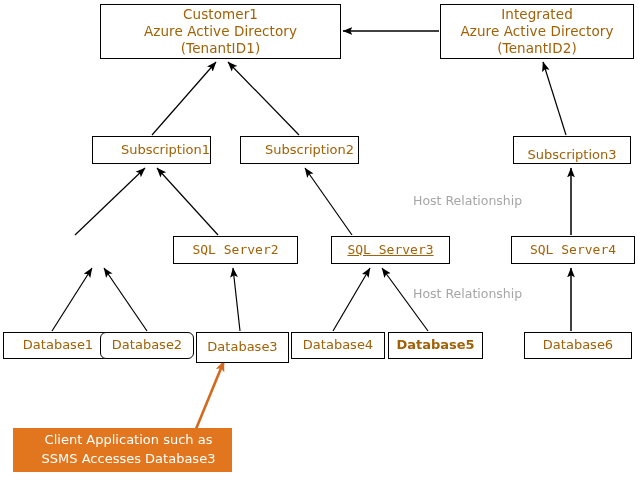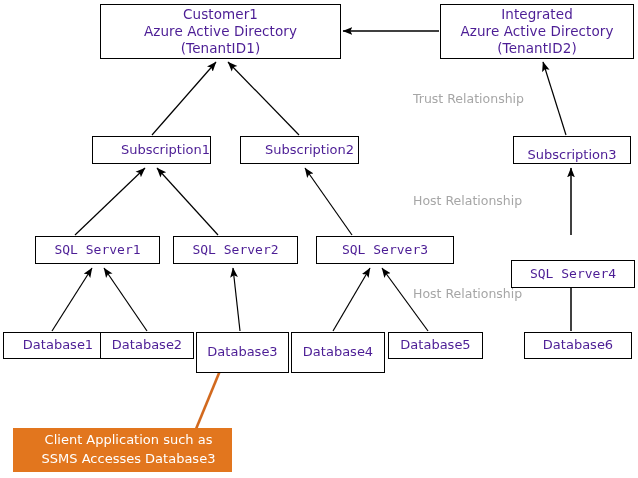--- a/index.html
+++ b/index.html
@@ -24,21 +24,21 @@
     top: 0;
     width: 638px;
     height: 478px;
     pointer-events: none;
   }
   .node {
     position: absolute;
     box-sizing: border-box;
     border: 1.4px solid #000000;
     background: #ffffff;
-    color: #4c1d95;
+    color: #a16207;
     display: flex;
     align-items: center;
     justify-content: center;
     text-align: center;
     line-height: 1.26;
     white-space: pre-line;
     z-index: 3;
   }
   .node-aad {
     font-size: 13.5px;
@@ -130,61 +130,57 @@
   </div>
 
   <div class="node node-sub" style="left:240px; top:136px; width:119px; height:28px;padding-left:20px;">
     <span>Subscription2</span>
   </div>
 
   <div class="node node-sub" style="left:513px; top:136px; width:118px; height:28px;align-items:flex-end;">
     <span>Subscription3</span>
   </div>
 
-  <div class="node node-srv" style="left:35px; top:236px; width:125px; height:28px;">
-    <span>SQL Server1</span>
-  </div>
 
   <div class="node node-srv" style="left:173px; top:236px; width:125px; height:28px;">
     <span>SQL Server2</span>
   </div>
 
-  <div class="node node-srv" style="left:316px; top:236px; width:138px; height:28px;">
+  <div class="node node-srv" style="left:331px; top:236px; width:119px; height:28px;text-decoration:underline;">
     <span>SQL Server3</span>
   </div>
 
-  <div class="node node-srv" style="left:511px; top:236px; width:124px; height:28px;margin-top:24px;">
+  <div class="node node-srv" style="left:511px; top:236px; width:124px; height:28px;">
     <span>SQL Server4</span>
   </div>
 
   <div class="node node-db" style="left:3px; top:332px; width:110px; height:27px;">
     <span>Database1</span>
   </div>
 
-  <div class="node node-db" style="left:100px; top:332px; width:94px; height:27px;">
+  <div class="node node-db" style="left:100px; top:332px; width:94px; height:27px;border-radius:6px;">
     <span>Database2</span>
   </div>
 
-  <div class="node node-db" style="left:196px; top:332px; width:93px; height:41px;">
+  <div class="node node-db" style="left:196px; top:332px; width:93px; height:31px;">
     <span>Database3</span>
   </div>
 
-  <div class="node node-db" style="left:291px; top:332px; width:94px; height:41px;">
+  <div class="node node-db" style="left:291px; top:332px; width:94px; height:27px;">
     <span>Database4</span>
   </div>
 
-  <div class="node node-db" style="left:388px; top:332px; width:95px; height:27px;">
+  <div class="node node-db" style="left:388px; top:332px; width:95px; height:27px;font-weight:bold;">
     <span>Database5</span>
   </div>
 
   <div class="node node-db" style="left:524px; top:332px; width:108px; height:27px;">
     <span>Database6</span>
   </div>
 
-  <div class="rel-label" style="left:413px; top:91px;">Trust Relationship</div>
 
   <div class="rel-label" style="left:413px; top:193px;">Host Relationship</div>
 
   <div class="rel-label" style="left:413px; top:286px;">Host Relationship</div>
 
   <div class="callout" style="left:13px; top:428px; width:219px; height:44px;padding-left:12px;">
     <span>Client Application such as
 SSMS Accesses Database3</span>
   </div>
 

